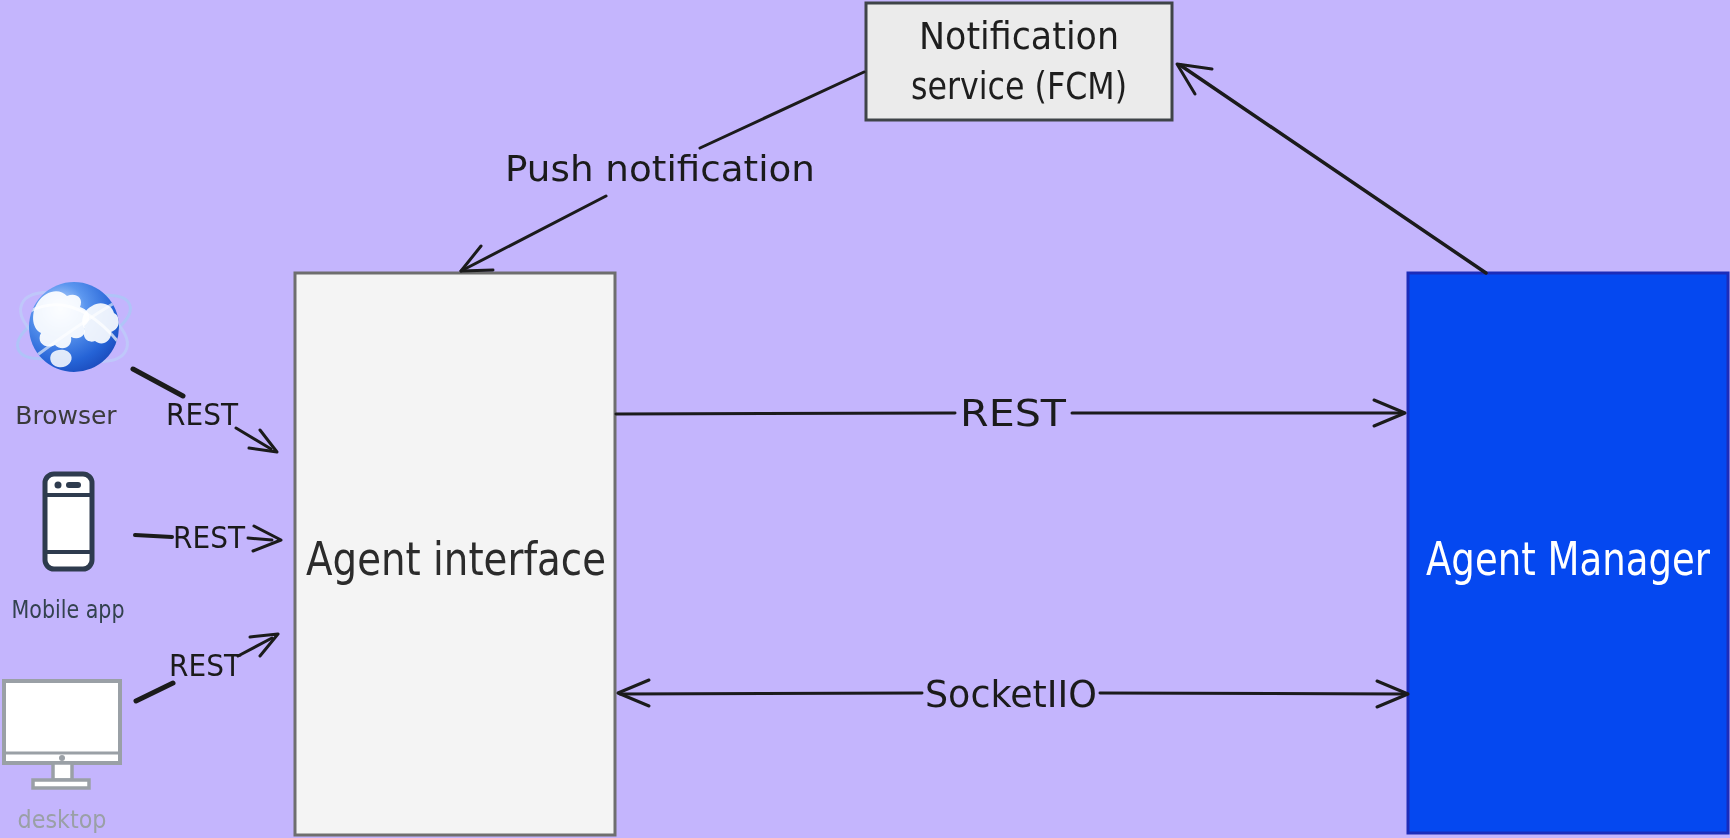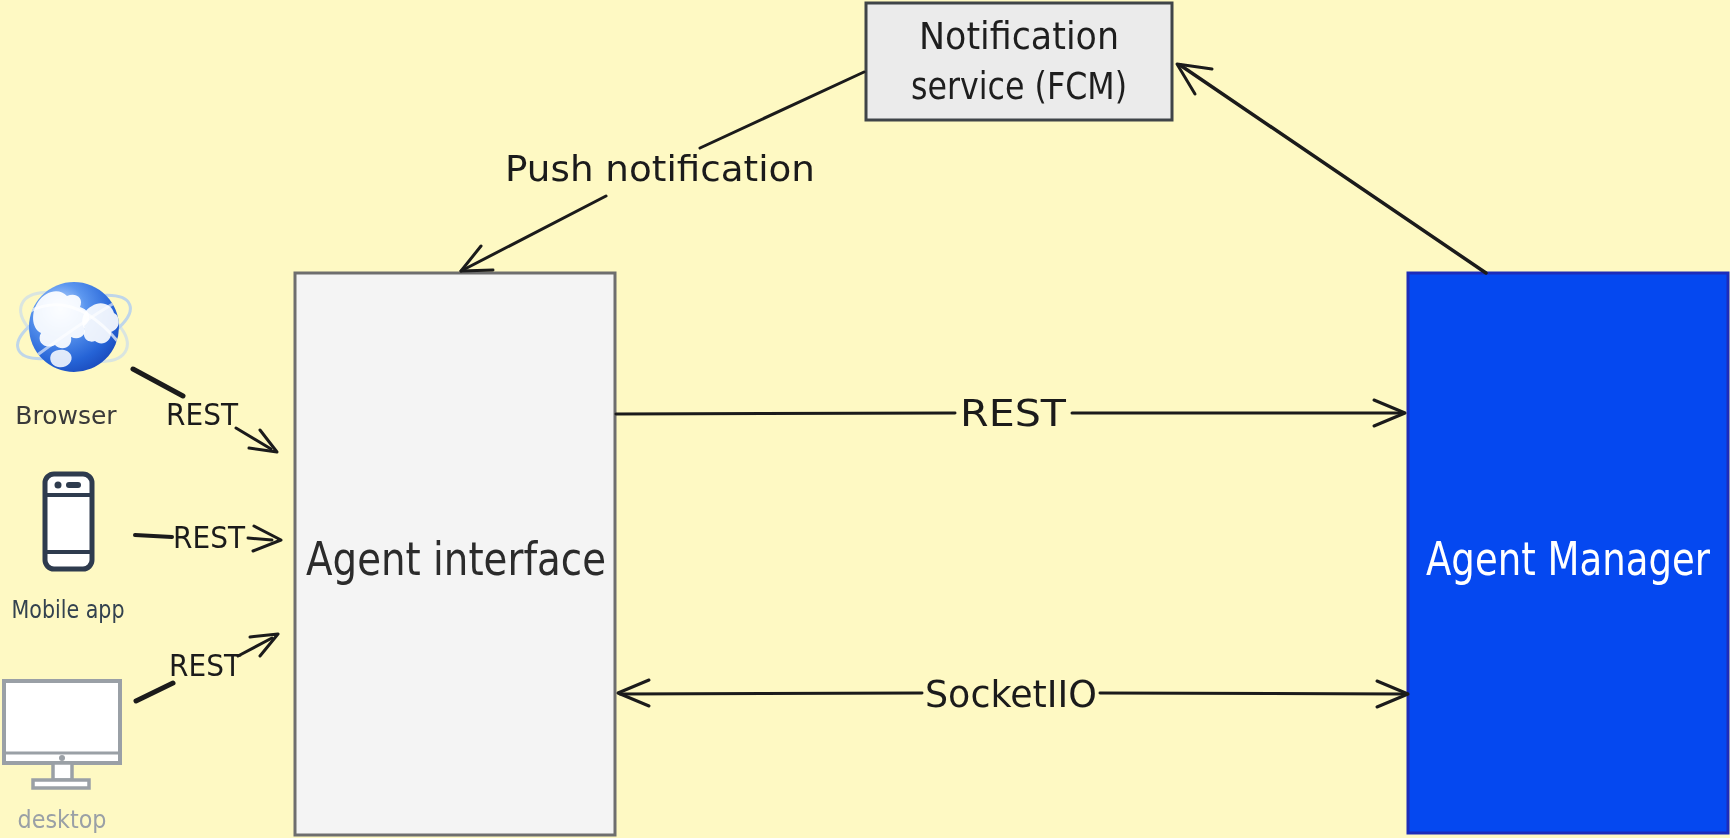--- a/index.html
+++ b/index.html
@@ -1,20 +1,20 @@
 <!DOCTYPE html>
 <html><head>
 <meta charset="utf-8">
 <style>
   html, body { margin: 0; padding: 0; background: #ffffff; }
   .canvas {
     position: relative;
     width: 1730px;
     height: 838px;
-    background: #fef9c3;
+    background: #c4b5fd;
     font-family: "DejaVu Sans", "Liberation Sans", sans-serif;
     overflow: hidden;
   }
   svg text {
     font-family: "DejaVu Sans", "Liberation Sans", sans-serif;
   }
 </style>
 </head>
 <body>
 

